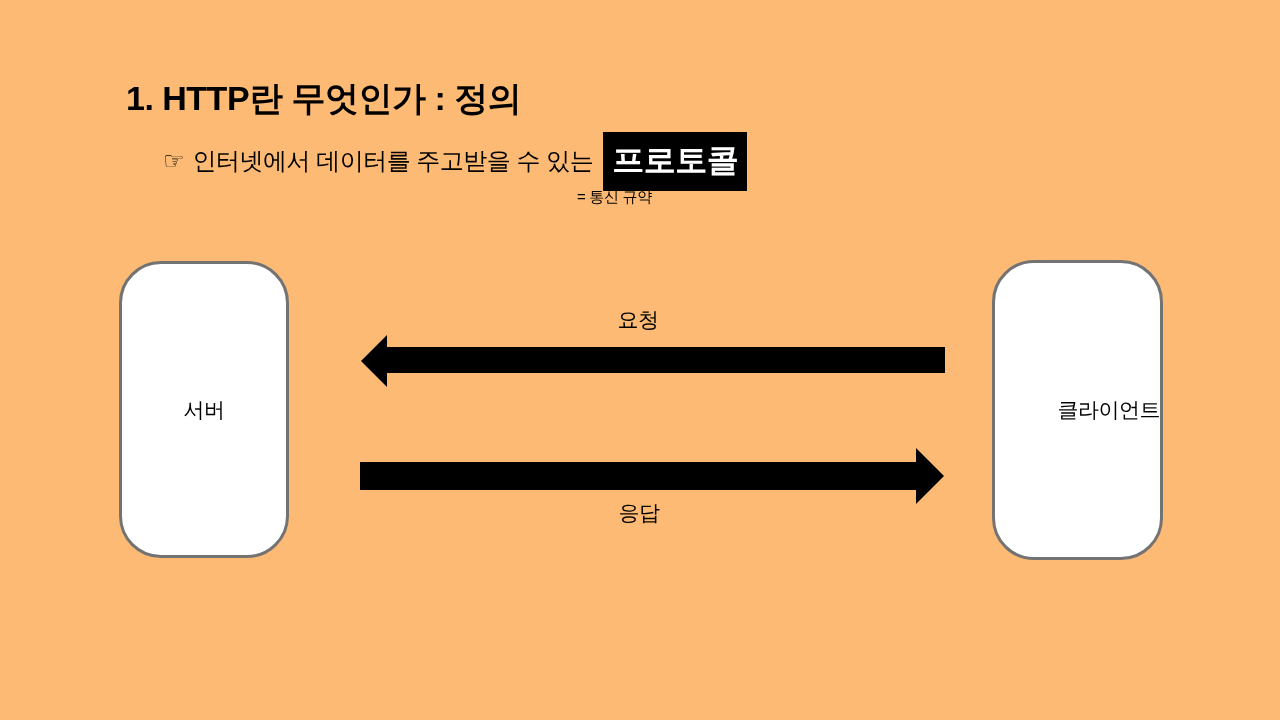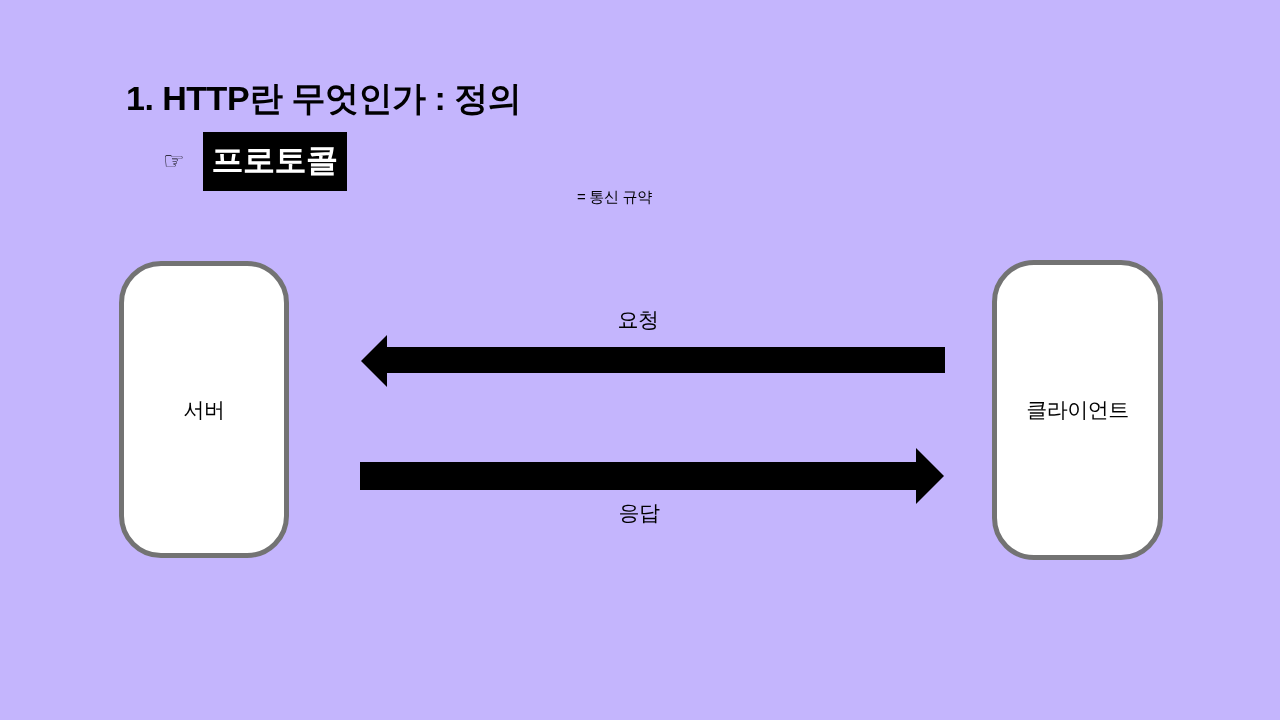--- a/index.html
+++ b/index.html
@@ -1,21 +1,21 @@
 <!DOCTYPE html>
 <html><head>
 <meta charset="utf-8">
 <style>
   * { margin: 0; padding: 0; box-sizing: border-box; }
   html, body { background: #ffffff; }
   .slide {
     position: relative;
     width: 1280px;
     height: 720px;
-    background: #c4b5fd;
+    background: #fdba74;
     overflow: hidden;
     font-family: "Liberation Sans", "DejaVu Sans", sans-serif;
     color: #000000;
   }
 
   
   .title {
     position: absolute;
     left: 126px;
     top: 76px;
@@ -59,33 +59,33 @@
     width: 96px;
     text-align: left;
     font-size: 15px;
     letter-spacing: -0.3px;
     white-space: nowrap;
   }
 
   
   .node-box {
     position: absolute;
-    border: 5px solid #737373;
+    border: 3px solid #737373;
     border-radius: 42px;
     background: #ffffff;
     display: flex;
     align-items: center;
     justify-content: center;
   }
   .node-box .node-label {
     font-size: 21px;
     letter-spacing: -0.5px;
   }
   .server-box  { left: 119px; top: 261px; width: 170px; height: 297px; }
-  .client-box  { left: 992px; top: 260px; width: 171px; height: 300px; }
+  .client-box  { left: 992px; top: 260px; width: 171px; height: 300px; justify-content: flex-end; }
 
   
   .arrow-shaft {
     position: absolute;
     background: #000000;
   }
   .arrow-head {
     position: absolute;
     width: 0;
     height: 0;
@@ -118,20 +118,21 @@
 </style>
 </head>
 <body>
 
 <div class="slide">
 
   <h1 class="title">1. HTTP란 무엇인가 : 정의</h1>
 
   <div class="definition-row">
     <span class="pointer-glyph">☞</span>
+    <span class="definition-text">인터넷에서 데이터를 주고받을 수 있는</span>
     <span class="highlight-chip">프로토콜</span>
   </div>
 
   <div class="definition-note">= 통신 규약</div>
 
   <div class="node-box server-box">
     <span class="node-label">서버</span>
   </div>
 
   <div class="node-box client-box">

